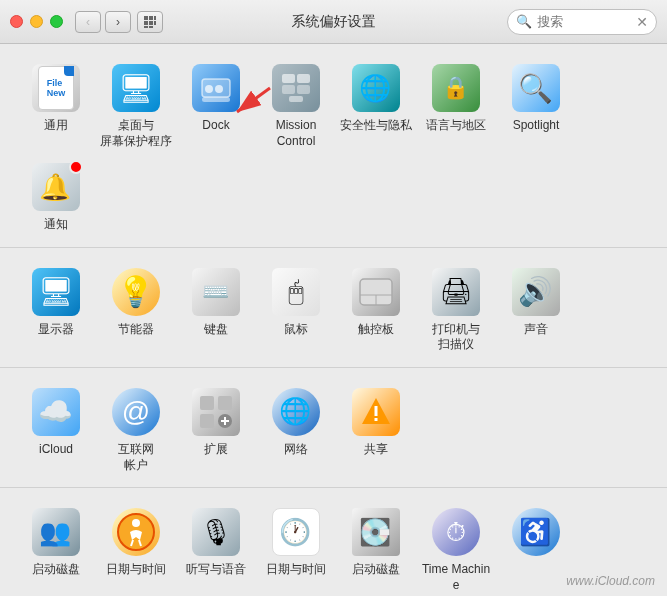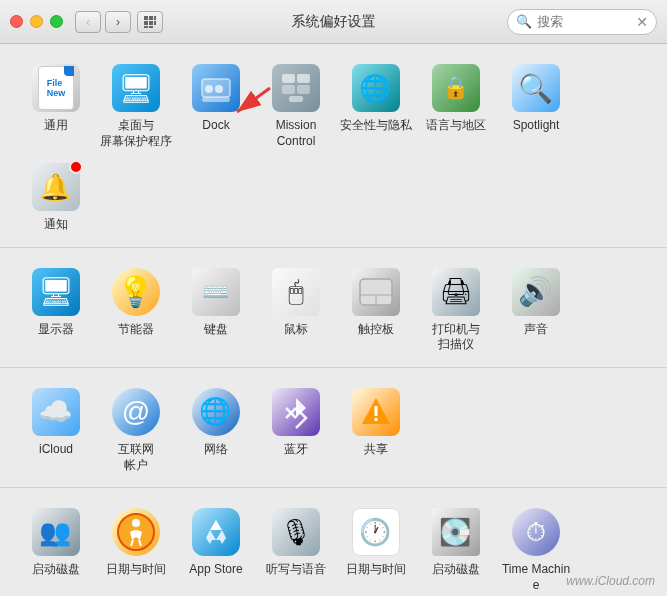--- a/index.html
+++ b/index.html
@@ -632,41 +632,43 @@
         <span class="icon-label">iCloud</span>
       </div>
 
       <div class="icon-item">
         <div class="icon-img">
           <div class="icon-internet">@</div>
         </div>
         <span class="icon-label">互联网<br>帐户</span>
       </div>
 
-
-      <div class="icon-item">
-        <div class="icon-img">
-          <div class="icon-network">🌐</div>
-        </div>
-        <span class="icon-label">网络</span>
-      </div>
-
-      <div class="icon-item">
-        <div class="icon-img">
-          <div class="icon-bluetooth">
-            <svg width="28" height="36" viewBox="0 0 28 36">
-              <path d="M14 4 L24 14 L14 24 L14 4Z" fill="white" opacity="0.9"></path>
-              <path d="M14 14 L24 24 L14 34" stroke="white" stroke-width="2.5" fill="none" opacity="0.9"></path>
-              <line x1="14" y1="14" x2="4" y2="24" stroke="white" stroke-width="2.5" opacity="0.9"></line>
-              <line x1="14" y1="24" x2="4" y2="14" stroke="white" stroke-width="2.5" opacity="0.9"></line>
+      <div class="icon-item">
+        <div class="icon-img">
+          <div class="icon-extend">
+            <svg width="36" height="36" viewBox="0 0 36 36">
+              <rect x="2" y="2" width="14" height="14" rx="2" fill="#bbb"></rect>
+              <rect x="20" y="2" width="14" height="14" rx="2" fill="#bbb"></rect>
+              <rect x="2" y="20" width="14" height="14" rx="2" fill="#bbb"></rect>
+              <circle cx="27" cy="27" r="7" fill="#888"></circle>
+              <line x1="23" y1="27" x2="31" y2="27" stroke="white" stroke-width="2"></line>
+              <line x1="27" y1="23" x2="27" y2="31" stroke="white" stroke-width="2"></line>
             </svg>
           </div>
         </div>
-        <span class="icon-label">蓝牙</span>
-      </div>
+        <span class="icon-label">扩展</span>
+      </div>
+
+      <div class="icon-item">
+        <div class="icon-img">
+          <div class="icon-network">🌐</div>
+        </div>
+        <span class="icon-label">网络</span>
+      </div>
+
 
       <div class="icon-item">
         <div class="icon-img">
           <div class="icon-share">
             <svg width="32" height="32" viewBox="0 0 32 32">
 
               <polygon points="16,2 30,28 2,28" fill="#ff9800"></polygon>
               <rect x="14.5" y="10" width="3" height="10" fill="white"></rect>
               <rect x="14.5" y="22" width="3" height="3" fill="white"></rect>
             </svg>
@@ -698,32 +700,20 @@
               <circle cx="20" cy="11" r="4" fill="white"></circle>
               <path d="M14 20 Q20 16 26 20 L24 28 L20 25 L16 28 Z" fill="white"></path>
               <line x1="17" y1="28" x2="15" y2="34" stroke="white" stroke-width="2"></line>
               <line x1="23" y1="28" x2="25" y2="34" stroke="white" stroke-width="2"></line>
             </svg>
           </div>
         </div>
         <span class="icon-label">日期与时间</span>
       </div>
 
-      <div class="icon-item">
-        <div class="icon-img">
-          <div class="icon-appstore">
-            <svg width="32" height="32" viewBox="0 0 32 32">
-              <path d="M16 4 L22 14 L10 14 Z" fill="white"></path>
-              <path d="M6 22 L10 14 L16 24 L12 24 L10 28 Z" fill="white" opacity="0.8"></path>
-              <path d="M26 22 L22 14 L16 24 L20 24 L22 28 Z" fill="white" opacity="0.8"></path>
-            </svg>
-          </div>
-        </div>
-        <span class="icon-label">App Store</span>
-      </div>
 
       <div class="icon-item">
         <div class="icon-img">
           <div class="icon-dictation">🎙</div>
         </div>
         <span class="icon-label">听写与语音</span>
       </div>
 
       <div class="icon-item">
         <div class="icon-img">

